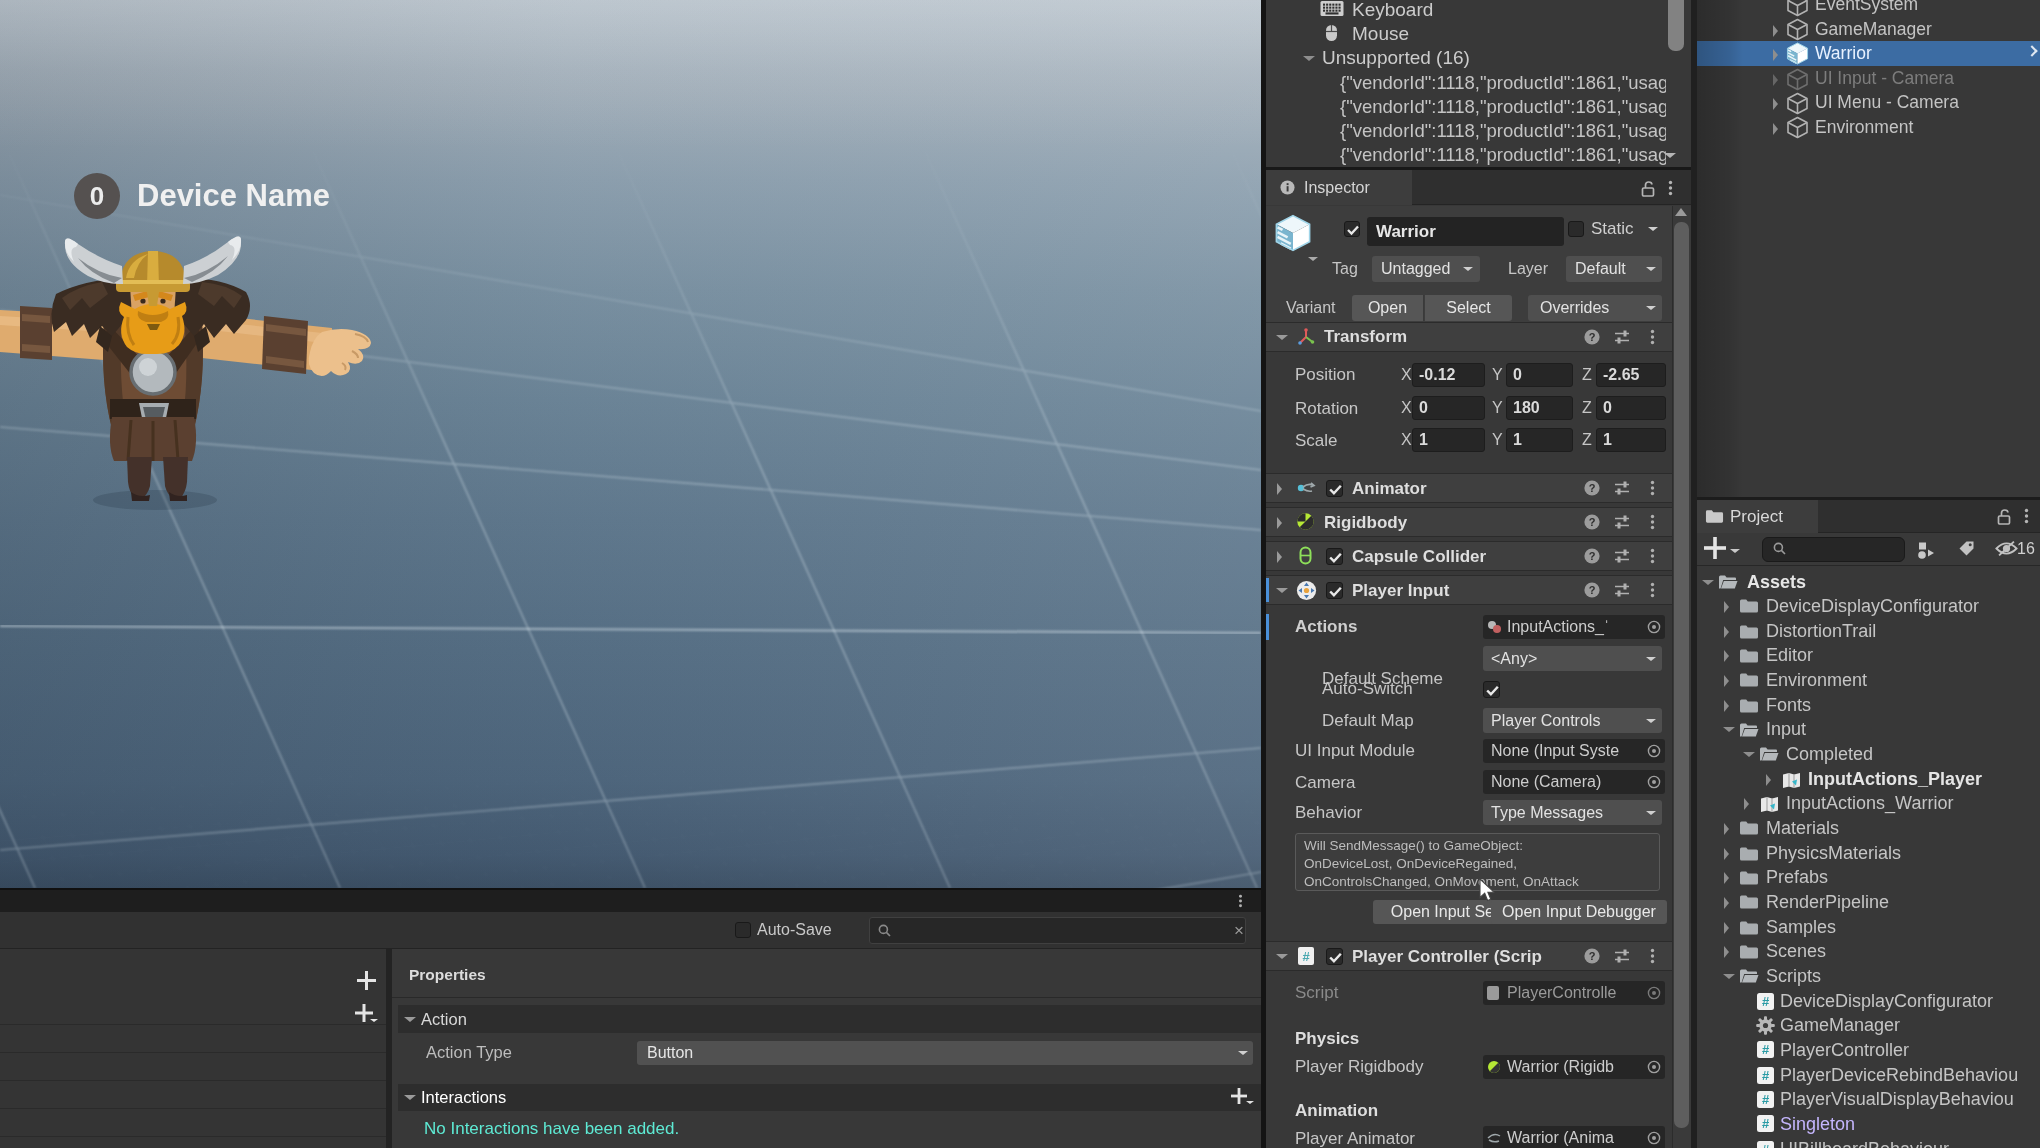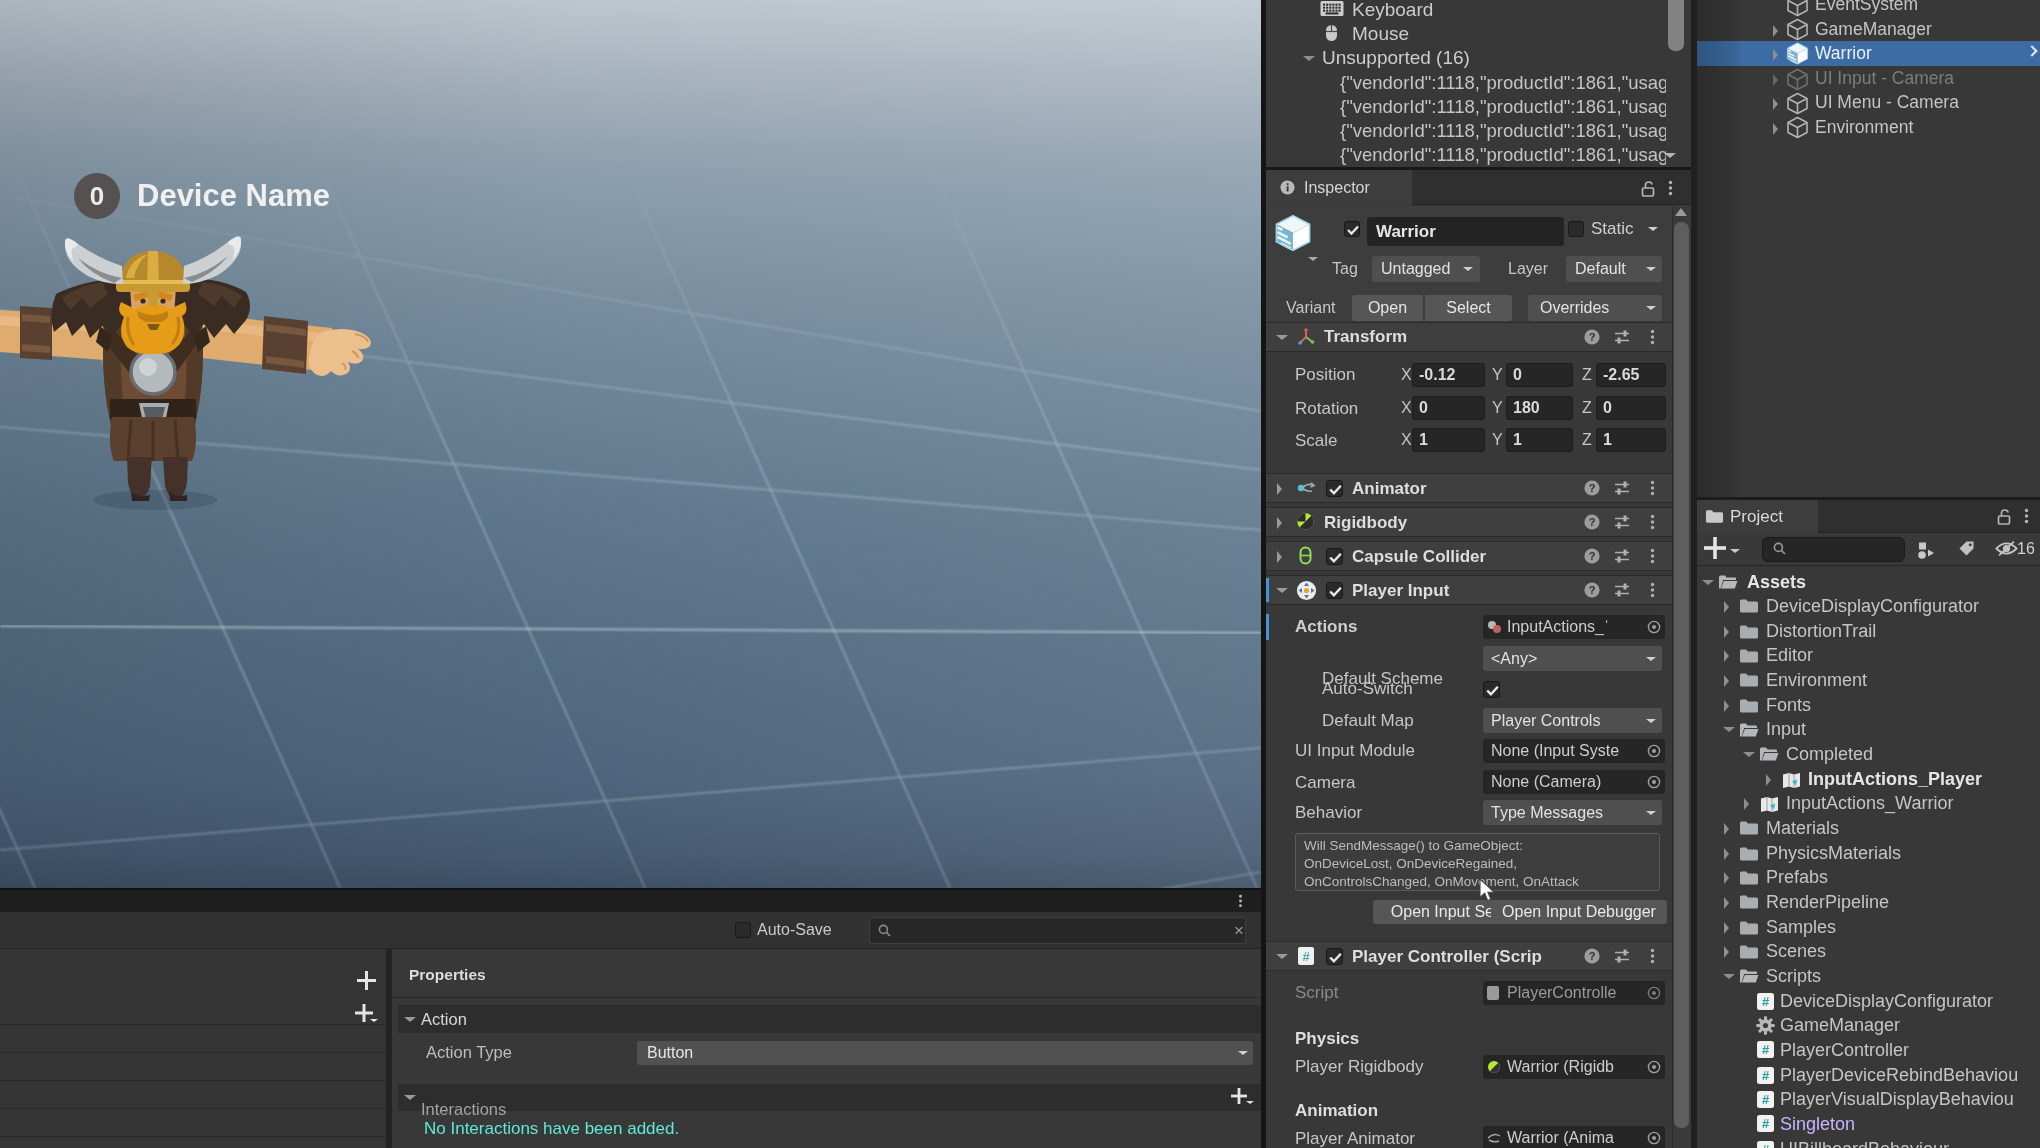--- a/index.html
+++ b/index.html
@@ -818,18 +818,18 @@
 <div class="a tx" style="left:409px;top:963px;height:23.5px;line-height:23.5px;font-size:15.5px;color:#dcdcdc;font-weight:700;">Properties</div>
 <div class="a" style="left:392px;top:997px;width:869px;height:1px;background:#292929"></div>
 <div class="a" style="left:398px;top:1005px;width:863px;height:28px;background:#2d2d2d"></div>
 <div class="a" style="left:404px;top:1017px;width:0;height:0;border-left:6px solid transparent;border-right:6px solid transparent;border-top:5px solid #9a9a9a"></div>
 <div class="a tx" style="left:421px;top:1007px;height:24.5px;line-height:24.5px;font-size:16.5px;color:#d8d8d8;font-weight:400;">Action</div>
 <div class="a tx" style="left:426px;top:1040px;height:24.5px;line-height:24.5px;font-size:16.5px;color:#bdbdbd;font-weight:400;">Action Type</div>
 <div class="a" style="left:637px;top:1041px;width:616px;height:24px;background:#515151;border-radius:3px;line-height:24px;font-size:16px;color:#e6e6e6;padding-left:10px">Button</div>
 <div class="a" style="left:1238px;top:1051px;width:0;height:0;border-left:5px solid transparent;border-right:5px solid transparent;border-top:4px solid #d0d0d0"></div>
 <div class="a" style="left:398px;top:1084px;width:863px;height:27px;background:#2d2d2d"></div>
 <div class="a" style="left:404px;top:1095px;width:0;height:0;border-left:6px solid transparent;border-right:6px solid transparent;border-top:5px solid #9a9a9a"></div>
-<div class="a tx" style="left:421px;top:1085px;height:24.5px;line-height:24.5px;font-size:16.5px;color:#a3a3a3;font-weight:400;margin-top:12px;">Interactions</div>
+<div class="a tx" style="left:421px;top:1085px;height:24.5px;line-height:24.5px;font-size:16.5px;color:#ffffff;font-weight:400;">Interactions</div>
 <div class="a" style="left:1230px;top:1087px;line-height:0"><svg width="18" height="18" viewBox="0 0 18 18">
       <rect x="7.6" y="1" width="2.8" height="16" fill="#e4e4e4"></rect>
       <rect x="1" y="7.6" width="16" height="2.8" fill="#e4e4e4"></rect>
     </svg></div>
 <div class="a" style="left:1246px;top:1101px;width:0;height:0;border-left:4px solid transparent;border-right:4px solid transparent;border-top:3px solid #e0e0e0"></div>
 <div class="a tx" style="left:424px;top:1116px;height:25px;line-height:25px;font-size:17px;color:#5eead4;font-weight:400;">No Interactions have been added.</div>
 </body></html>

